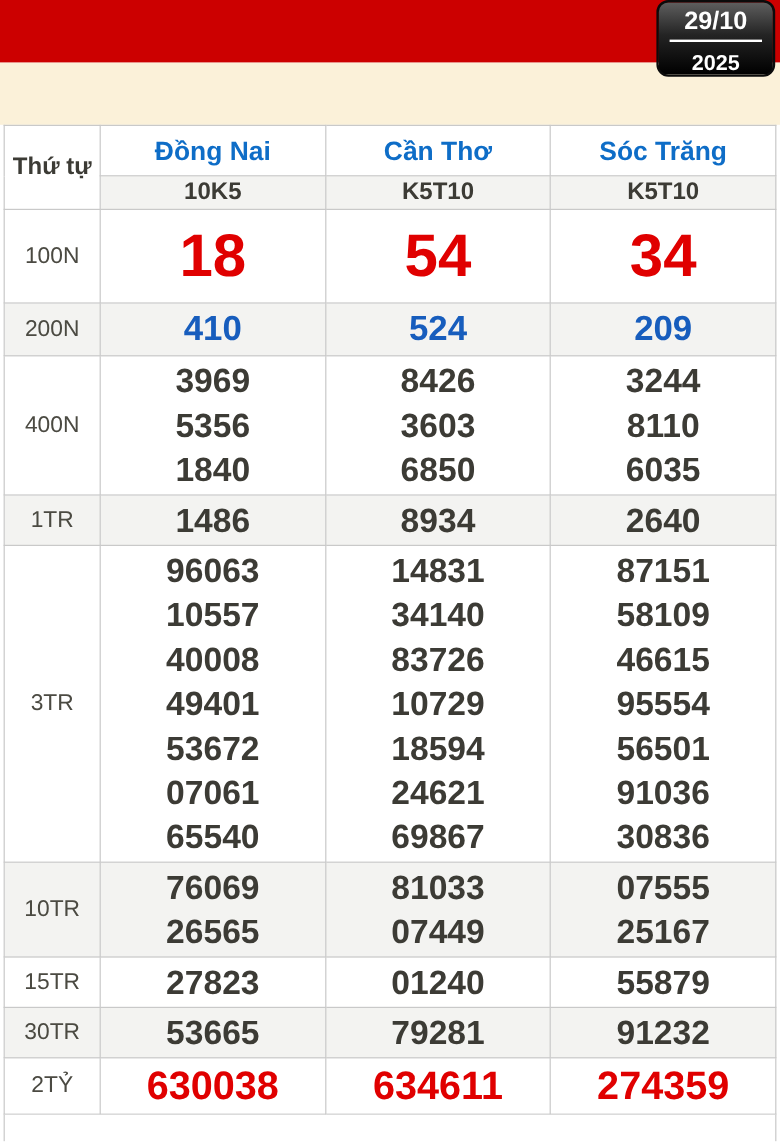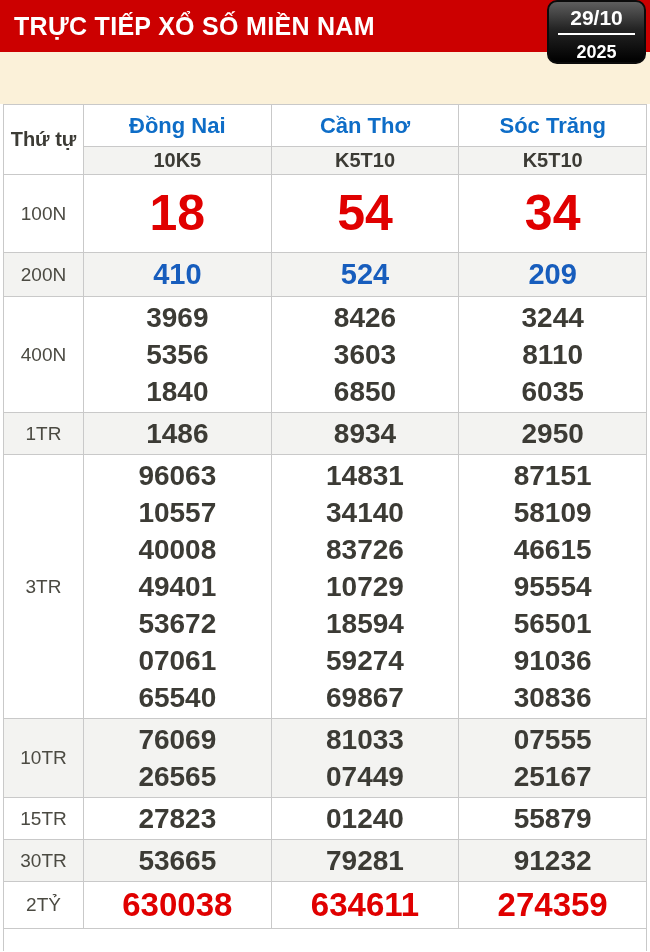--- a/index.html
+++ b/index.html
@@ -46,21 +46,20 @@
   tr.s-blue td.val .num-line{font-size:29px;line-height:39px;color:var(--value-blue,#175dbd);}
   tr.s-jackpot td.val .num-line{font-size:33px;line-height:42px;color:var(--number-red,#e00000);}
   .table-footer{margin:0 3px;height:22px;
     border-left:1px solid var(--border,#c9c9c9);
     border-right:1px solid var(--border,#c9c9c9);background:#ffffff;}
 </style>
 </head>
 <body>
 
 <div class="banner">
-  <span class="page-title">TRỰC TIẾP XỔ SỐ MIỀN NAM</span>
   <div class="date-badge">
     <span class="date-dm">29/10</span>
     <span class="date-year">2025</span>
   </div>
 </div>
 
 <div class="cream-strip"></div>
 
 <div class="table-wrap">
   <table>
@@ -126,41 +125,41 @@
         </tr>
         <tr class="s-normal shade">
           <td class="label-cell">1TR</td>
           <td class="val">
             <div class="num-line">1486</div>
           </td>
           <td class="val">
             <div class="num-line">8934</div>
           </td>
           <td class="val">
-            <div class="num-line">2950</div>
+            <div class="num-line">2640</div>
           </td>
         </tr>
         <tr class="s-normal">
           <td class="label-cell">3TR</td>
           <td class="val">
             <div class="num-line">96063</div>
             <div class="num-line">10557</div>
             <div class="num-line">40008</div>
             <div class="num-line">49401</div>
             <div class="num-line">53672</div>
             <div class="num-line">07061</div>
             <div class="num-line">65540</div>
           </td>
           <td class="val">
             <div class="num-line">14831</div>
             <div class="num-line">34140</div>
             <div class="num-line">83726</div>
             <div class="num-line">10729</div>
             <div class="num-line">18594</div>
-            <div class="num-line">59274</div>
+            <div class="num-line">24621</div>
             <div class="num-line">69867</div>
           </td>
           <td class="val">
             <div class="num-line">87151</div>
             <div class="num-line">58109</div>
             <div class="num-line">46615</div>
             <div class="num-line">95554</div>
             <div class="num-line">56501</div>
             <div class="num-line">91036</div>
             <div class="num-line">30836</div>

